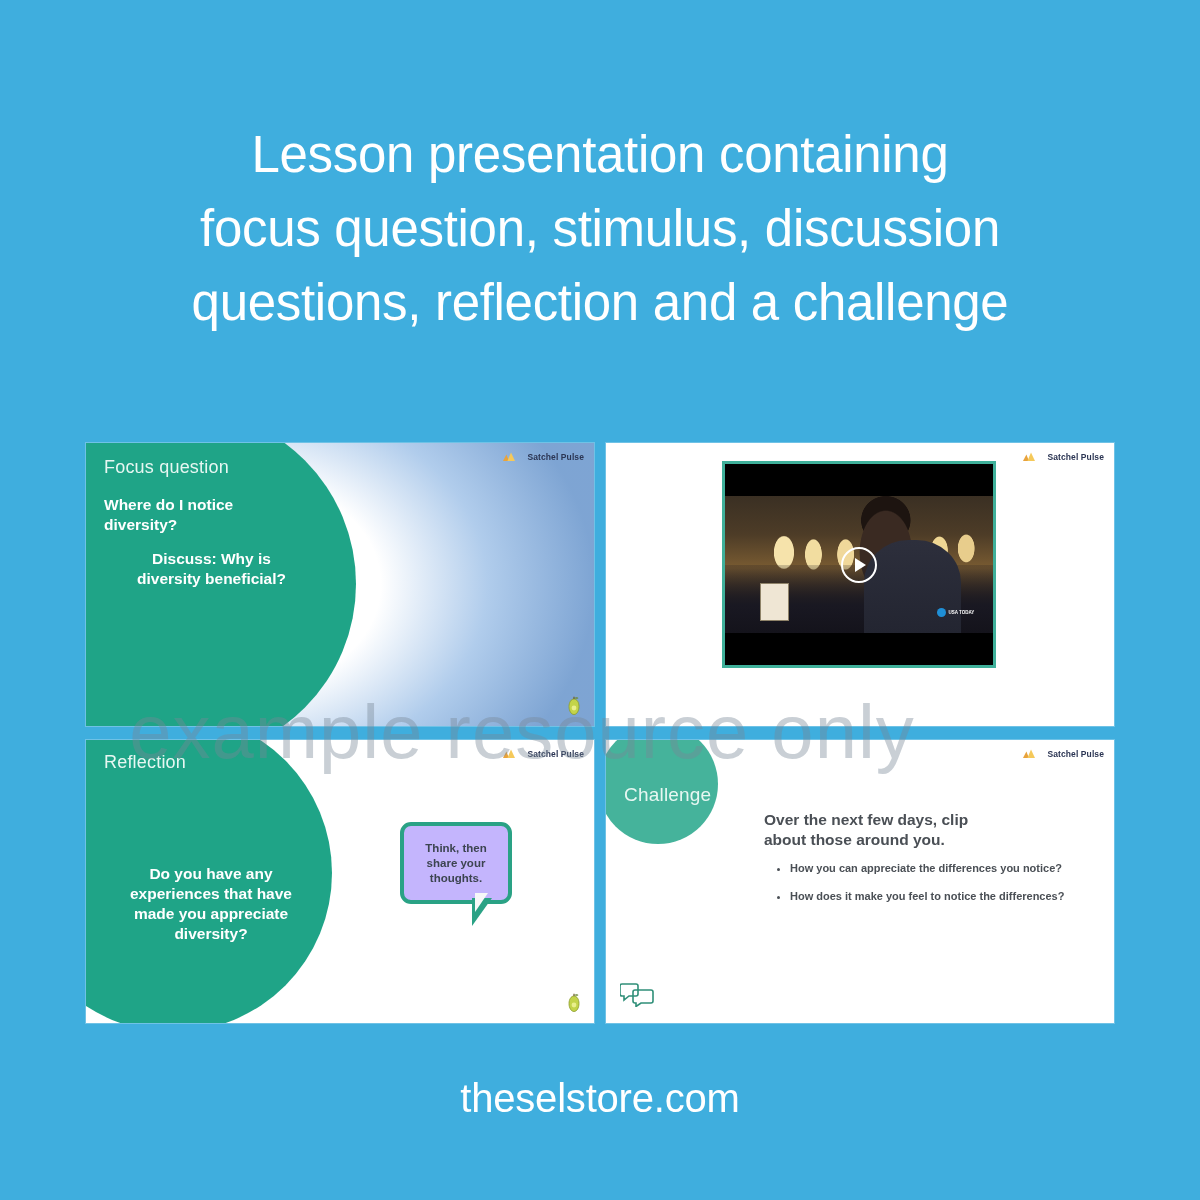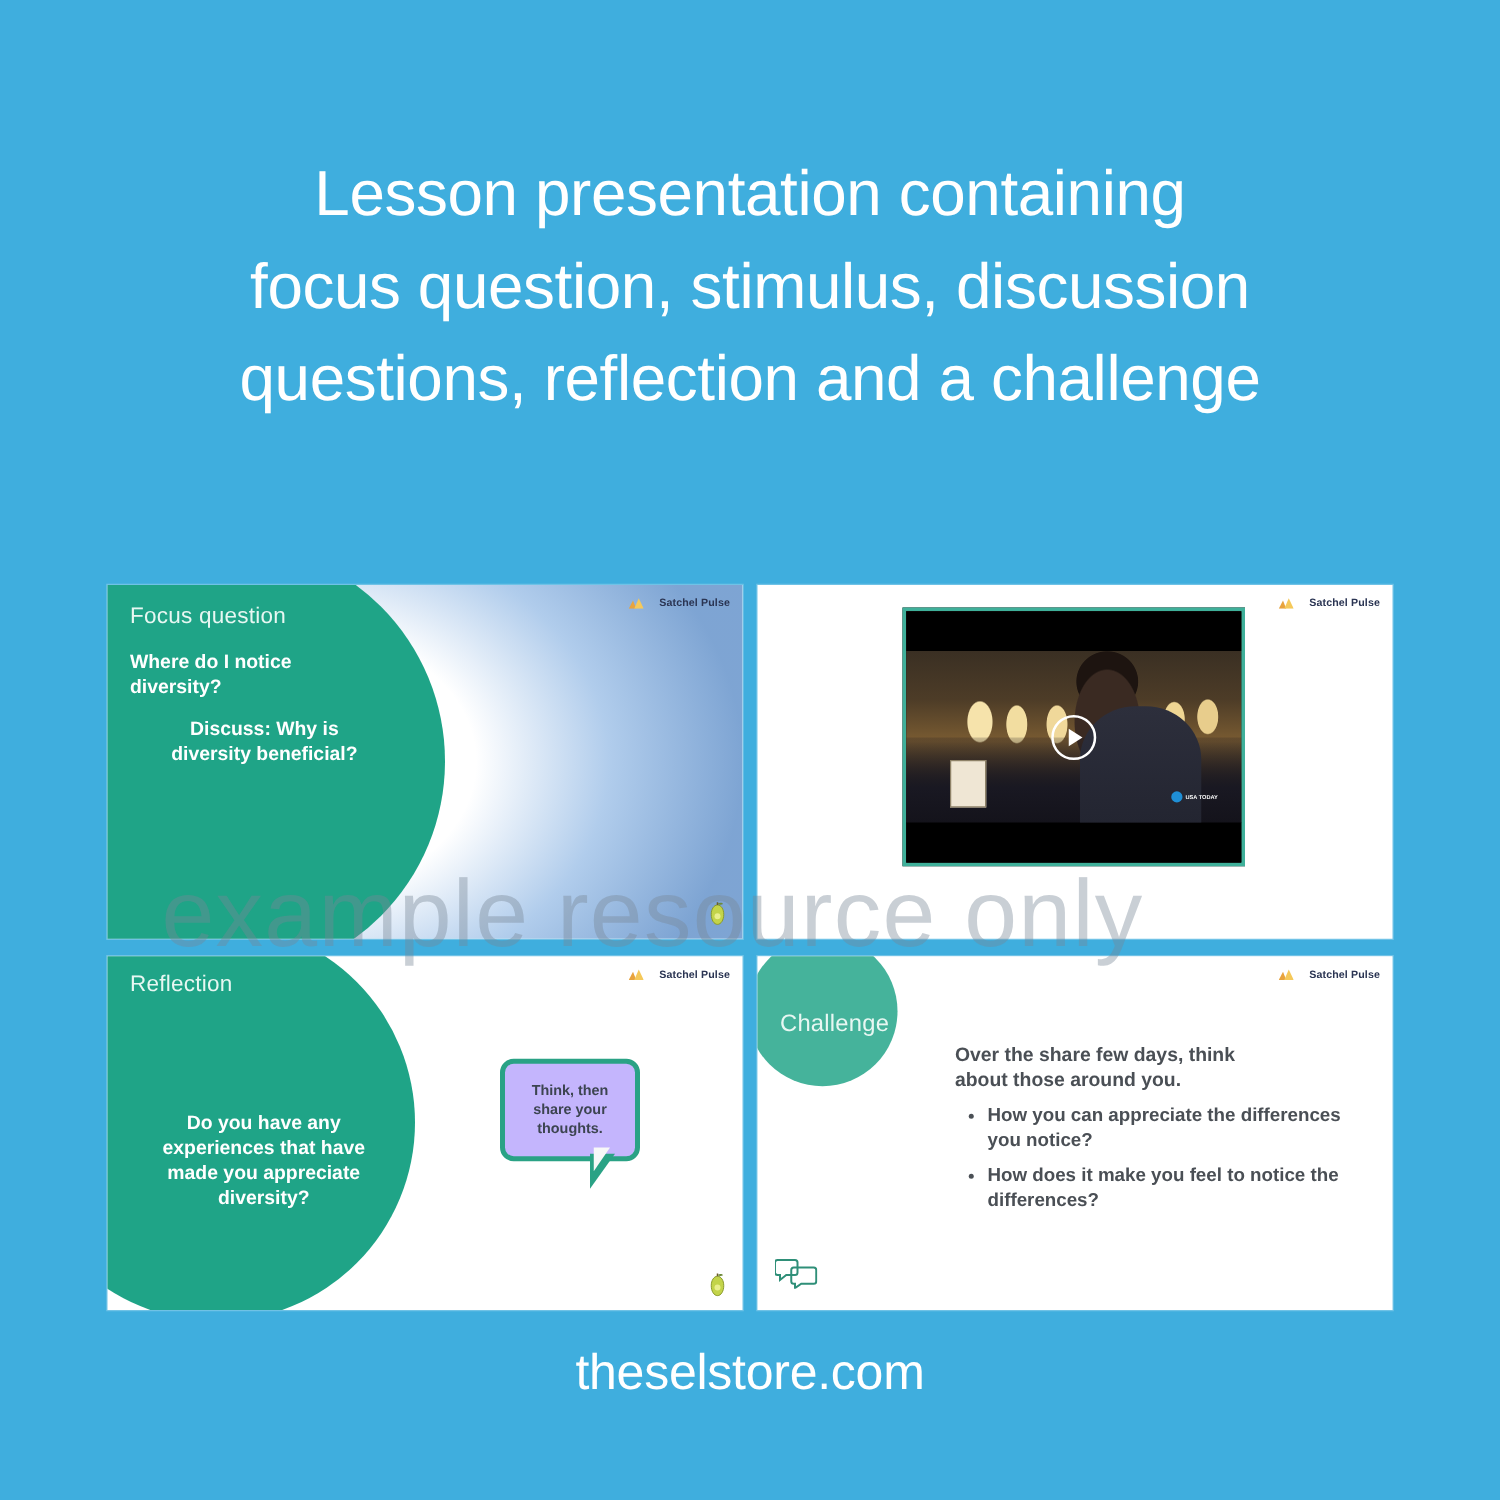--- a/index.html
+++ b/index.html
@@ -27,21 +27,21 @@
     line-height: 74px;
     font-weight: 400;
     letter-spacing: -0.3px;
     white-space: pre-line;
   }
 
   
   .slide-grid {
     position: absolute;
     left: 86px;
-    top: 468px;
+    top: 443px;
     width: 1028px;
     height: 580px;
     display: grid;
     grid-template-columns: 508px 508px;
     grid-template-rows: 283px 283px;
     column-gap: 12px;
     row-gap: 14px;
   }
   .slide {
     position: relative;
@@ -114,21 +114,21 @@
     white-space: pre-line;
   }
   .slide-body.second { text-align: center; }
 
   
   .sp-logo {
     position: absolute;
     top: 9px;
     right: 10px;
     display: flex;
-    align-items: flex-end;
+    align-items: flex-start;
     gap: 12px;
     z-index: 8;
   }
   .sp-logo .sp-text {
     font-size: 8.5px;
     font-weight: bold;
     color: #2b3553;
     letter-spacing: 0.1px;
   }
 
@@ -298,21 +298,21 @@
     font-size: 15.5px;
     font-weight: bold;
     line-height: 20px;
     white-space: pre-line;
   }
   .challenge-list {
     margin: 8px 0 0 0;
     padding-left: 26px;
   }
   .challenge-list li {
-    font-size: 15px;
+    font-size: 11px;
     font-weight: bold;
     line-height: 20px;
     margin-bottom: 8px;
   }
 
   
   .watermark {
     position: absolute;
     left: 0;
     top: 688px;
@@ -441,21 +441,21 @@
 
   <div class="slide">
     <div class="mosaic faded"></div>
     <div style="position:absolute;inset:0;background:rgba(255,255,255,0.55);"></div>
 
     <div class="green-circle translucent" style="left:-8px; top:-16px; width:120px; height:120px;"></div>
 
     <div class="slide-label" style="left:18px; top:44px; font-size:19px;">Challenge</div>
 
     <div class="challenge-text">
-      <div class="challenge-lead">Over the share few days, think
+      <div class="challenge-lead">Over the next few days, clip
 about those around you.</div>
       <ul class="challenge-list">
         <li>How you can appreciate the differences you notice?</li>
         <li>How does it make you feel to notice the differences?</li>
       </ul>
     </div>
 
     <div class="sp-logo">
       <svg width="12" height="9" viewBox="0 0 12 9">
         <path d="M0 9 L3.4 2.4 L6 9 Z" fill="#e8a33d"></path>

